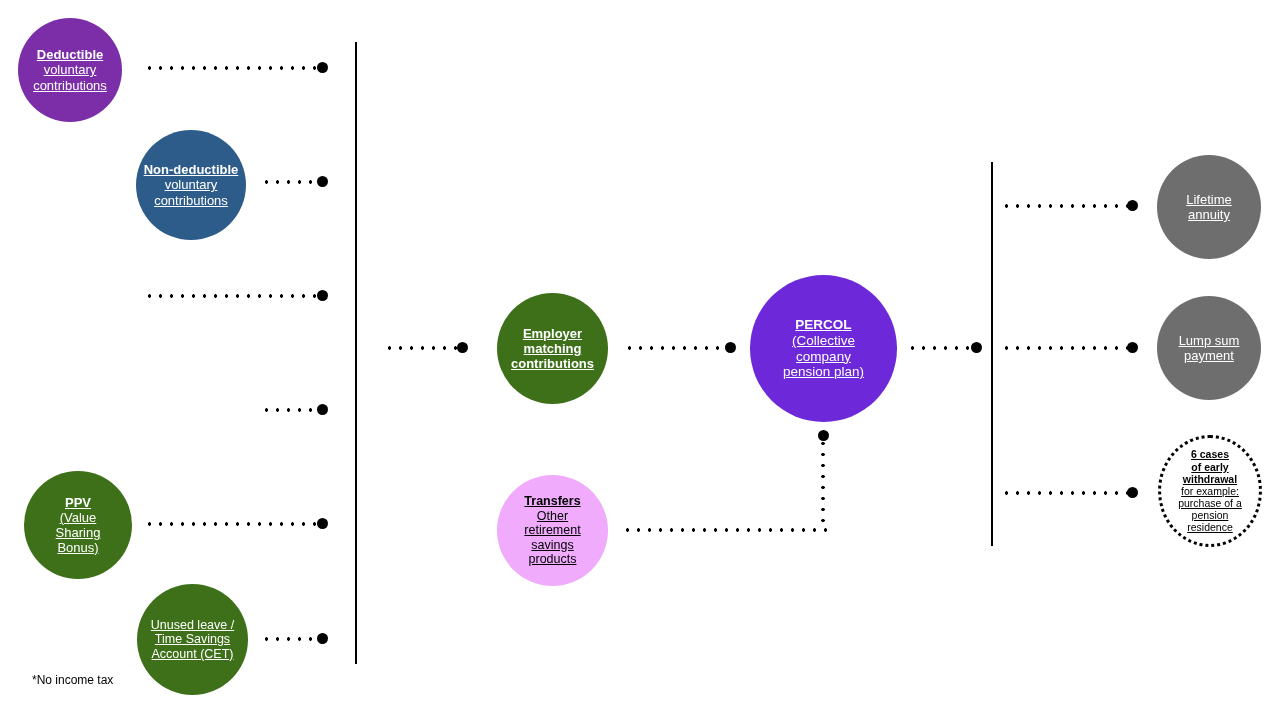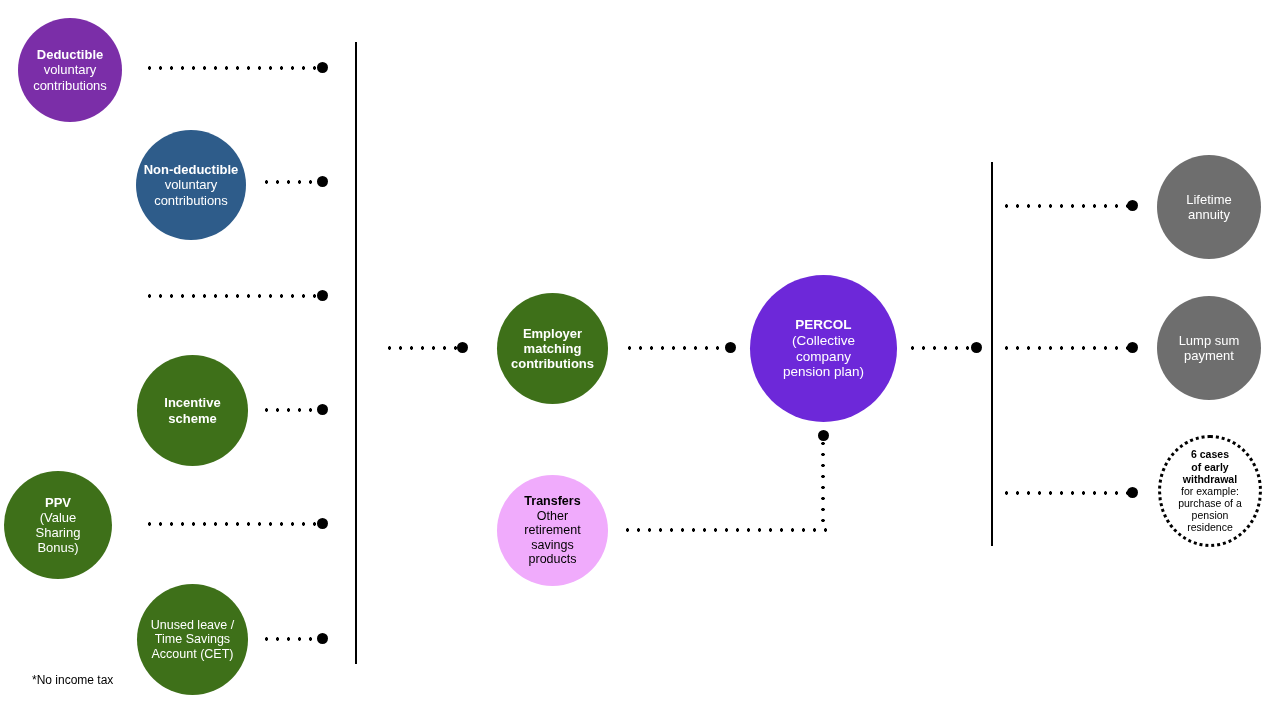--- a/index.html
+++ b/index.html
@@ -19,20 +19,21 @@
   }
   .node {
     position: absolute;
     border-radius: 50%;
     display: flex;
     align-items: center;
     justify-content: flex-start;
     text-align: center;
     box-sizing: border-box;
     line-height: 1.16;
+    text-decoration: underline;
   }
   .node .lbl {
     display: block;
     width: 100%;
     padding: 0 4px;
     box-sizing: border-box;
   }
   .node .lbl .b { font-weight: bold; display: block; }
   .node .lbl .n { font-weight: normal; display: block; }
 
@@ -103,28 +104,22 @@
 
   <div class="node c-blue white-text" style="left:136px; top:130px; width:110px; height:110px; font-size:13px;">
     <span class="lbl">
       <span class="b">Non-deductible</span>
       <span class="n">voluntary</span>
       <span class="n">contributions</span>
     </span>
   </div>
 
 
-  <div class="node c-green white-text" style="left:137px; top:355px; width:111px; height:111px; font-size:13px;">
-    <span class="lbl">
-      <span class="b">Incentive</span>
-      <span class="b">scheme</span>
-    </span>
-  </div>
-
-  <div class="node c-green white-text" style="left:4px; top:471px; width:108px; height:108px; font-size:13px;">
+
+  <div class="node c-green white-text" style="left:24px; top:471px; width:108px; height:108px; font-size:13px;">
     <span class="lbl">
       <span class="b">PPV</span>
       <span class="n">(Value</span>
       <span class="n">Sharing</span>
       <span class="n">Bonus)</span>
     </span>
   </div>
 
   <div class="node c-green white-text" style="left:137px; top:584px; width:111px; height:111px; font-size:12.5px;">
     <span class="lbl">

